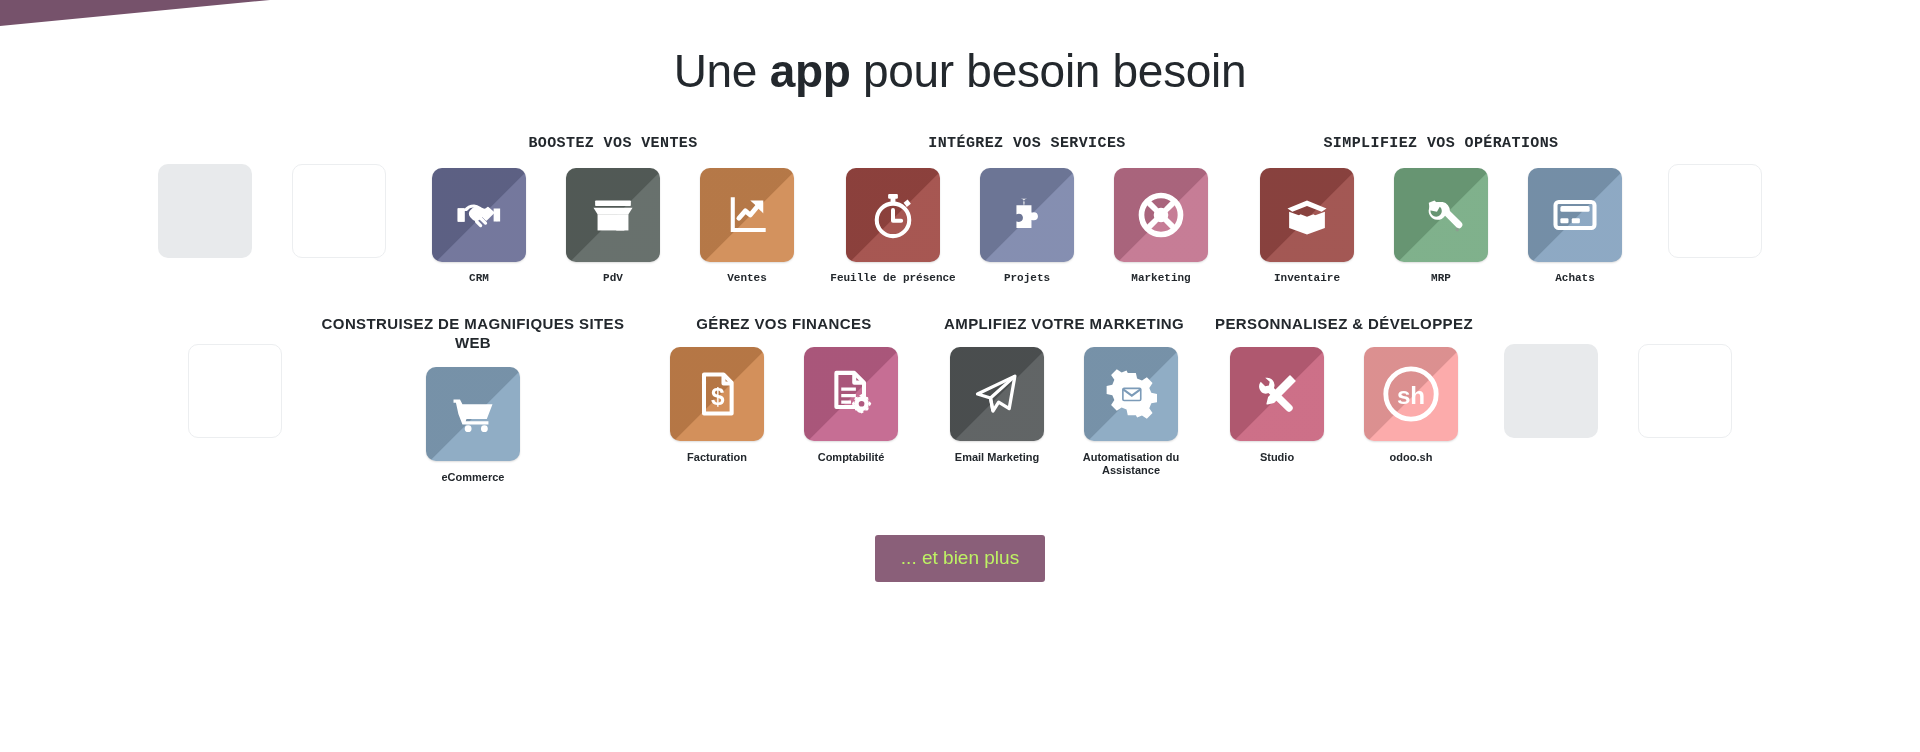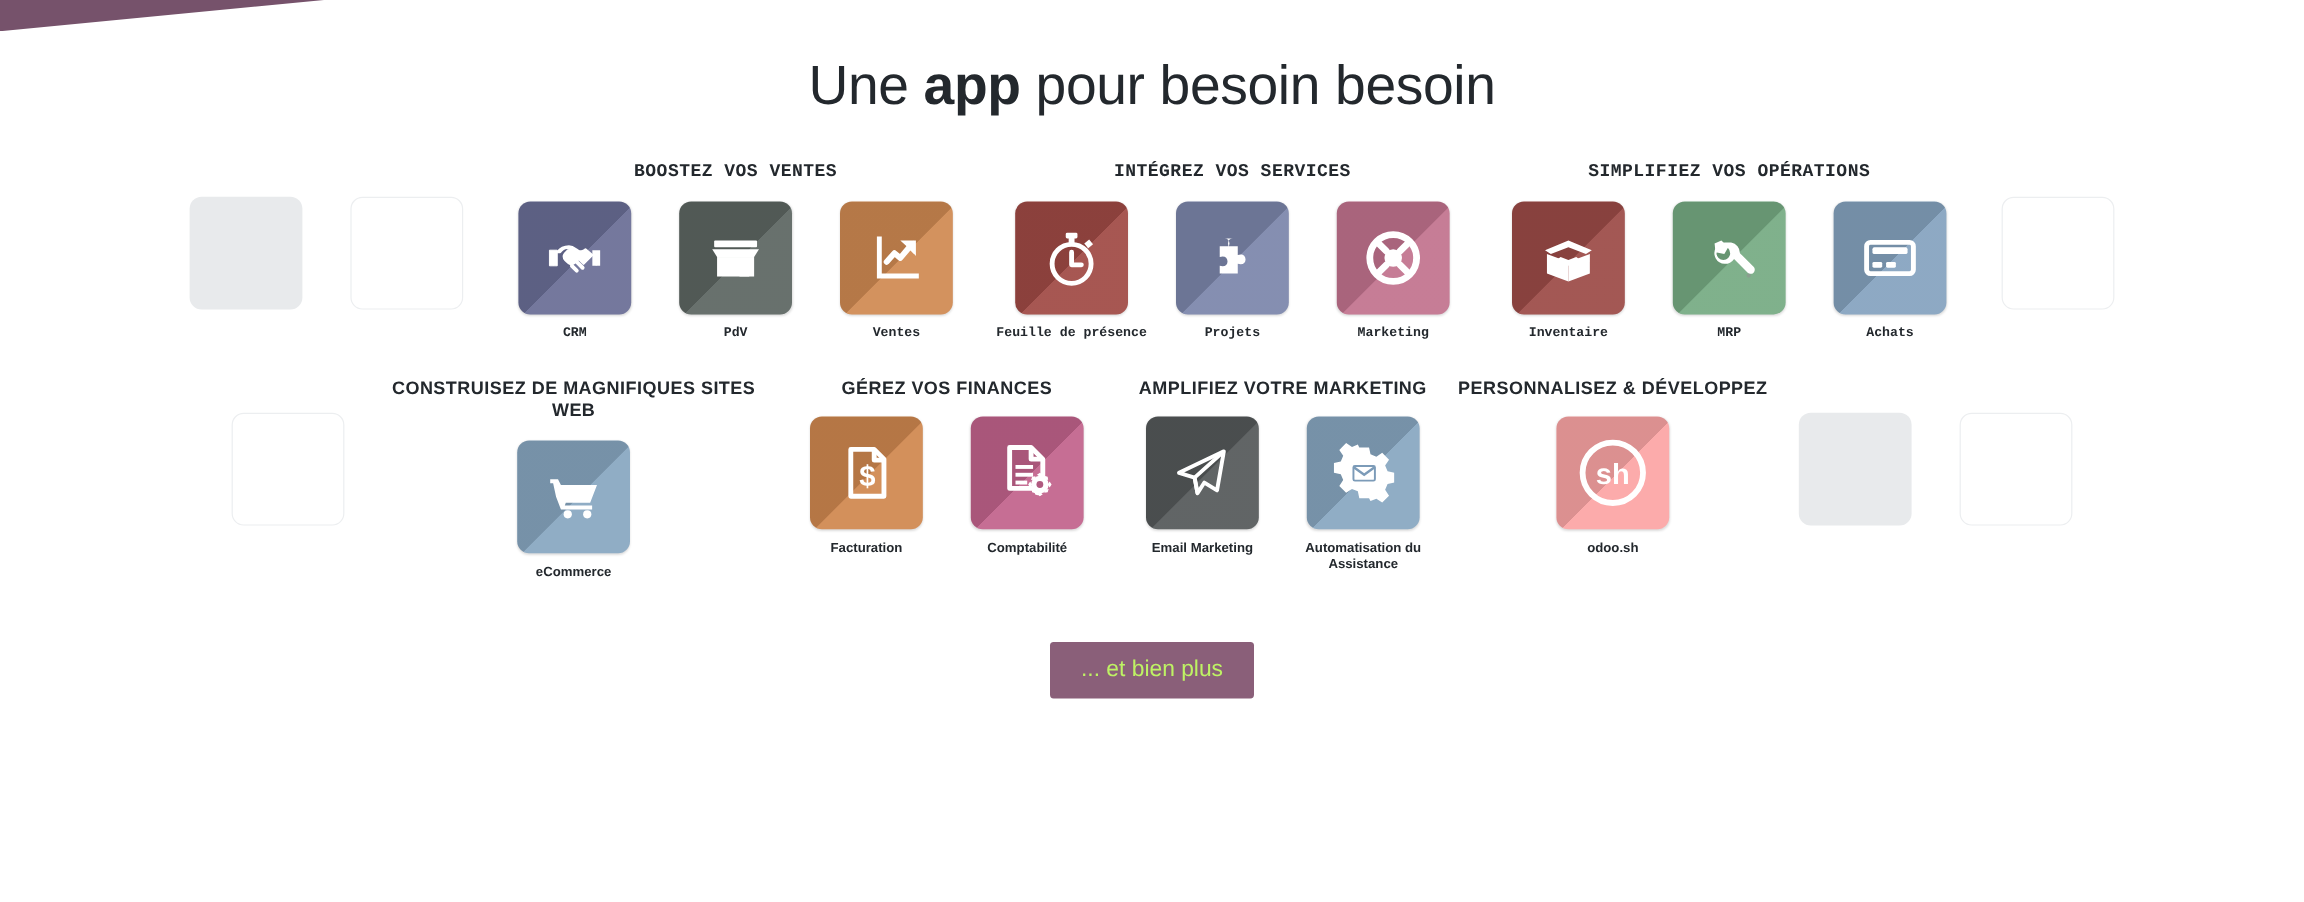--- a/index.html
+++ b/index.html
@@ -379,20 +379,31 @@
               </span>
             </div>
             <div class="app-label">Automatisation du Assistance</div>
           </div>
         </div>
       </div>
       <div class="group">
         <div class="group-title">PERSONNALISEZ &amp; DÉVELOPPEZ</div>
         <div class="group-apps">
           <div class="app">
+            <div class="tile" style="background: rgb(201, 101, 127);">
+              <span style="display: flex; position: relative; z-index: 2;">
+                <svg width="52" height="52" viewBox="0 0 64 64" fill="#ffffff" xmlns="http://www.w3.org/2000/svg">
+                  <path d="M20 12a9 9 0 0 1 9 9c0 1.3-.3 2.5-.8 3.6L50 46a4.5 4.5 0 0 1-6.4 6.4L21.4 30.8c-1.1.5-2.3.8-3.6.8A9 9 0 0 1 12 17l5.5 5.5 4.5-1 1-4.5L17.5 12c.8-.3 1.6 0 2.5 0z" fill="#fff"></path>
+                  <path d="M48 10l6 6-26 26-8 2 2-8z" fill="#fff" stroke="#fff" stroke-width="2" stroke-linejoin="round"></path>
+                </svg>
+              </span>
+            </div>
+            <div class="app-label">Studio</div>
+          </div>
+          <div class="app">
             <div class="tile" style="background: #fca5a5;">
               <span style="display: flex; position: relative; z-index: 2;">
                 <svg width="62" height="62" viewBox="0 0 64 64" xmlns="http://www.w3.org/2000/svg">
                   <circle cx="32" cy="32" r="26" fill="none" stroke="#fff" stroke-width="5"></circle>
                   <text x="32" y="42" font-size="25" font-weight="bold" text-anchor="middle" fill="#fff" font-family="Liberation Sans, sans-serif">sh</text>
                 </svg>
               </span>
             </div>
             <div class="app-label">odoo.sh</div>
           </div>

